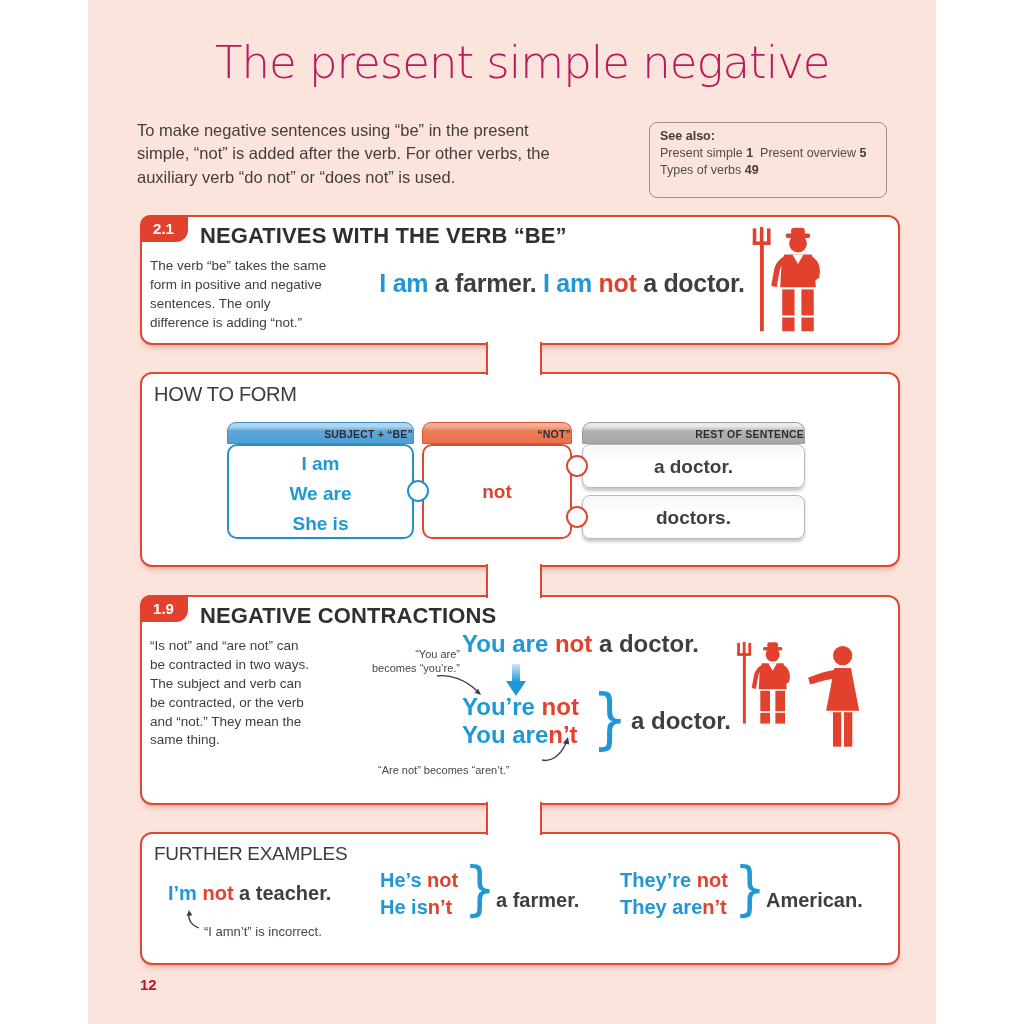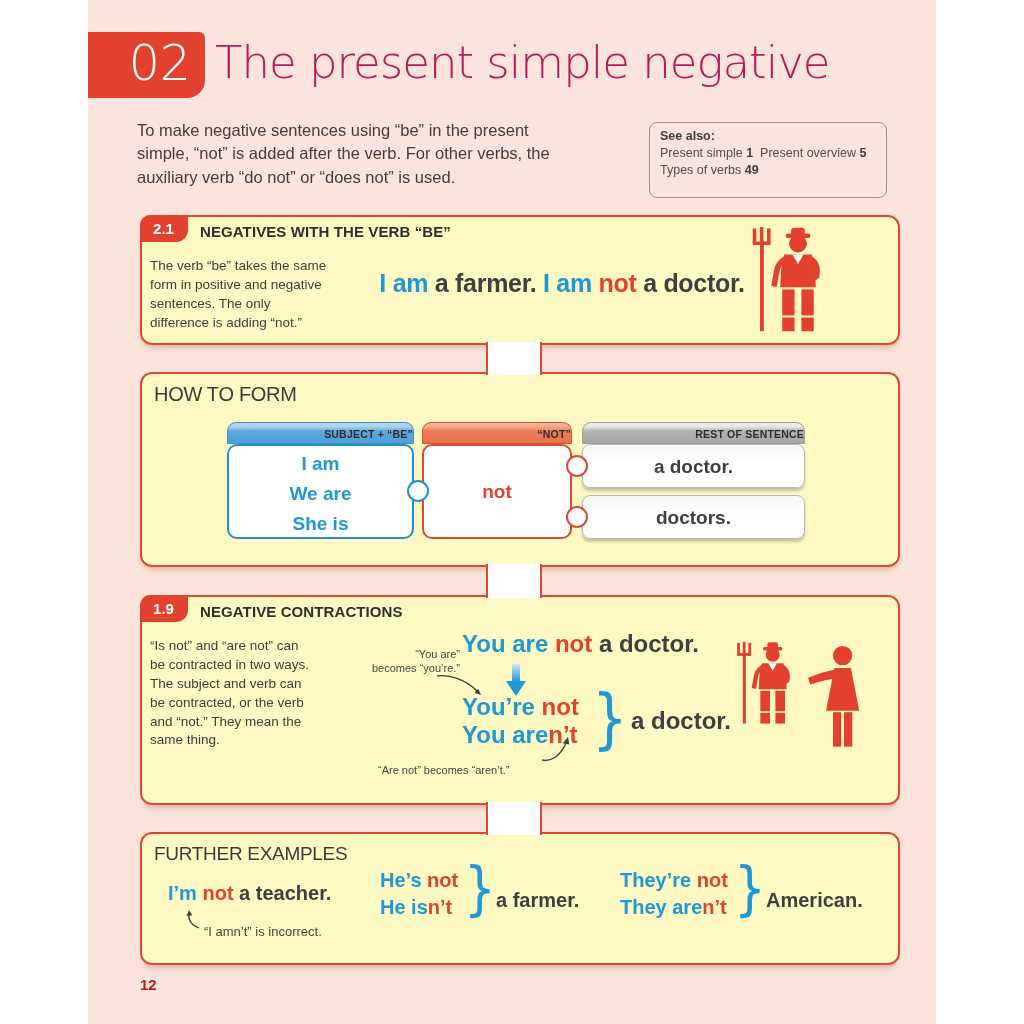--- a/index.html
+++ b/index.html
@@ -18,35 +18,35 @@
     line-height:64px;padding-right:14px;font-family:"DejaVu Sans",sans-serif;}
   #page-title{position:absolute;left:127px;top:36px;font-size:45px;font-weight:300;letter-spacing:-1px;
     color:#be185d;white-space:nowrap;font-family:"DejaVu Sans",sans-serif;}
   #intro{position:absolute;left:49px;top:119px;width:440px;font-size:16.5px;line-height:1.42;color:#433d3c;}
   #see-also{position:absolute;left:561px;top:122px;width:238px;height:76px;border:1.5px solid #a18f88;
     border-radius:8px;padding:5px 10px;font-size:12.5px;line-height:1.35;color:#554c49;}
   #see-also .sa-label{font-weight:bold;color:#433d3c;}
   #see-also b{color:#433d3c;}
 
   
-  .panel{position:absolute;left:52px;width:760px;background:#fef9c3;border:2.5px solid var(--border-red);
+  .panel{position:absolute;left:52px;width:760px;background:#ffffff;border:2.5px solid var(--border-red);
     border-radius:12px;box-shadow:0 5px 6px -3px rgba(150,70,50,.35);}
   #panel-21{top:215px;height:130px;}
   #panel-htf{top:372px;height:195px;}
   #panel-22{top:595px;height:210px;}
   #panel-fe{top:832px;height:133px;}
   .bridge{position:absolute;left:398px;width:56px;background:#fff;border-left:2.5px solid var(--border-red);
     border-right:2.5px solid var(--border-red);z-index:5;}
   #bridge-1{top:342px;height:33px;}
   #bridge-2{top:564px;height:34px;}
   #bridge-3{top:802px;height:33px;}
 
   .sec-badge{position:absolute;left:-2.5px;top:-2.5px;width:48px;height:27px;background:var(--accent-red);
     border-radius:10px 2px 12px 0;color:#fff;font-weight:bold;font-size:15px;text-align:center;line-height:27px;}
-  .sec-title{position:absolute;left:58px;top:6px;font-size:15px;font-weight:bold;color:#2f2f31;letter-spacing:.1px;}
+  .sec-title{position:absolute;left:58px;top:6px;font-size:22px;font-weight:bold;color:#2f2f31;letter-spacing:.1px;}
   .plain-title{position:absolute;left:12px;top:9px;font-size:20px;font-weight:400;color:#3b3b3d;letter-spacing:-.3px;}
   .body-text{position:absolute;font-size:13.5px;line-height:1.4;color:#433d3c;}
   .c-blue{color:var(--blue);}
   .c-red{color:var(--accent-red);}
   .c-dark{color:var(--dark);}
 
   
   #ex-21{position:absolute;left:215px;top:52px;width:410px;text-align:center;font-size:25px;font-weight:bold;
     letter-spacing:-.3px;white-space:nowrap;}
   #farmer-21{position:absolute;left:608px;top:10px;}
@@ -100,21 +100,20 @@
 
   #page-number{position:absolute;left:52px;top:976px;font-size:15px;font-weight:bold;color:#b91c1c;}
   svg{display:block;}
 </style>
 </head>
 <body>
 
 <div id="stage">
  <div id="page">
 
-  <div id="unit-badge">02</div>
   <div id="page-title">The present simple negative</div>
   <div id="intro">To make negative sentences using “be” in the present simple, “not” is added after the verb. For other verbs, the auxiliary verb “do not” or “does not” is used.</div>
   <div id="see-also">
     <div class="sa-label">See also:</div>
     <div>
       <span>Present simple</span>
       <b>1</b>&nbsp;
       <span>Present overview</span>
       <b>5</b>
     </div>

